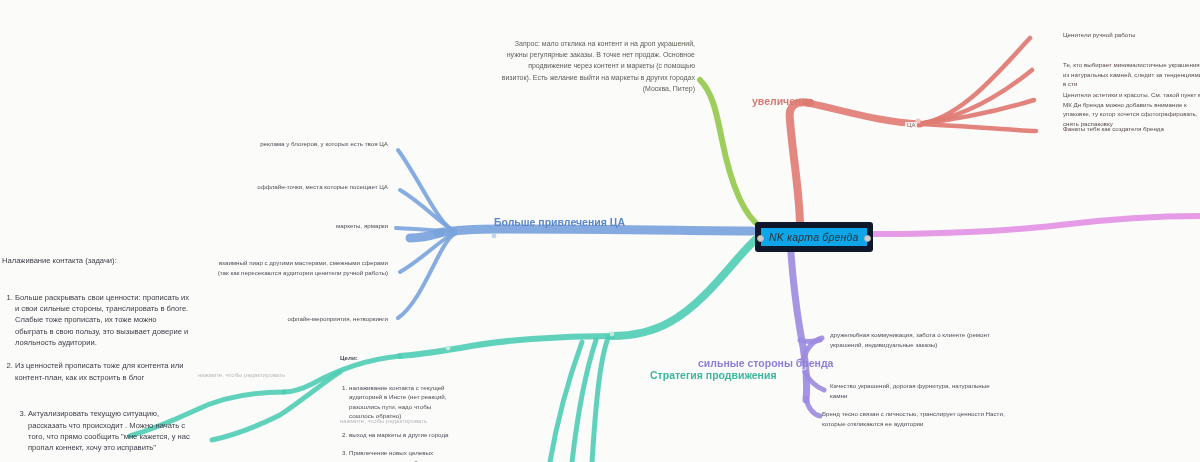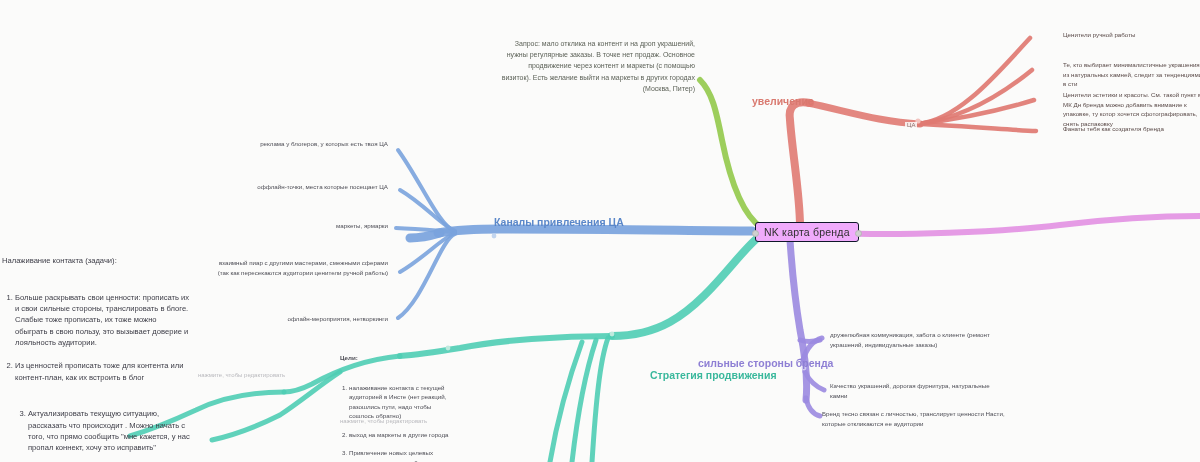--- a/index.html
+++ b/index.html
@@ -9,27 +9,28 @@
     font-family:"Liberation Sans", sans-serif;
     overflow:hidden;
     position:relative;
   }
   #canvas{position:absolute;inset:0;width:1200px;height:462px;}
   .node{position:absolute;white-space:pre-line;}
 
   
   .central{
     left:755px;top:222px;
-    background:#f0abfc;
-    border:1px solid #0f172a;
+    background:#0ea5e9;
+    border:6px solid #0f172a;
     border-radius:3px;
     padding:3px 8px;
     font-size:10.5px;
     color:#2f2f2f;
     letter-spacing:.2px;
+    font-style:italic;
   }
   .central::before,.central::after{
     content:"";position:absolute;top:50%;margin-top:-2.5px;
     width:5px;height:5px;border-radius:50%;
     background:#cfcfcf;border:1px solid #b5b5b5;
   }
   .central::before{left:-4px;}
   .central::after{right:-4px;}
 
   
@@ -146,21 +147,21 @@
 <div class="node query">Запрос: мало отклика на контент и на дроп украшений, нужны регулярные заказы. В точке нет продаж. Основное продвижение через контент и маркеты (с помощью визиток). Есть желание выйти на маркеты в других городах (Москва, Питер)</div>
 
 <div class="node main-label lbl-ukrash">увеличение</div>
 <div class="node ca-tag">ЦА</div>
 
 <div class="node leaf red right right1">Ценители ручной работы</div>
 <div class="node leaf red right right2">Те, кто выбирает минималистичные украшения из натуральных камней, следит за тенденциями в сти</div>
 <div class="node leaf red right right3">Ценители эстетики и красоты. См. такой пункт в МК Дн бренда можно добавить внимание к упаковке, ту котор хочется сфотографировать, снять распаковку</div>
 <div class="node leaf red right right4">Фанаты тебя как создателя бренда</div>
 
-<div class="node main-label lbl-channels">Каналы привлечения ЦА</div>
+<div class="node main-label lbl-channels">Больше привлечения ЦА</div>
 <div class="node leaf lefty blue1">реклама у блогеров, у которых есть твоя ЦА</div>
 <div class="node leaf lefty blue2">оффлайн-точки, места которые посещает ЦА</div>
 <div class="node leaf lefty blue3">маркеты, ярмарки</div>
 <div class="node leaf lefty blue4">взаимный пиар с другими мастерами, смежными сферами (так как пересекаются аудитории ценители ручной работы)</div>
 <div class="node leaf lefty blue5">офлайн-мероприятия, нетворкинги</div>
 
 <div class="node main-label lbl-strategy">Стратегия продвижения</div>
 
 <div class="node tasks">
   <span class="tasks-title">Налаживание контакта (задачи):</span>

